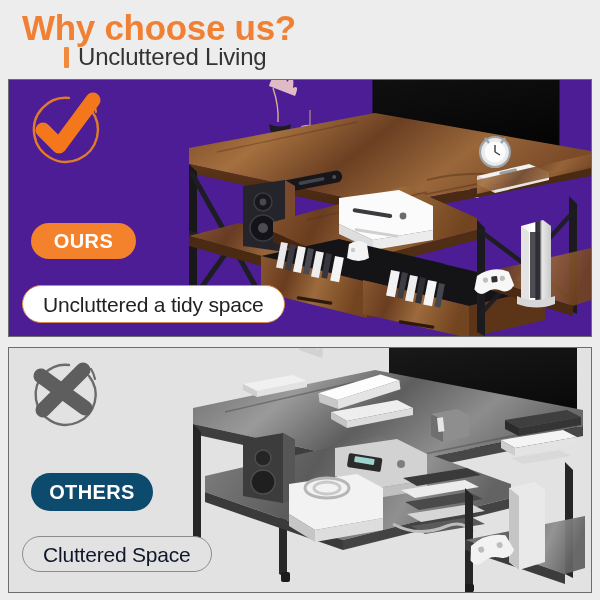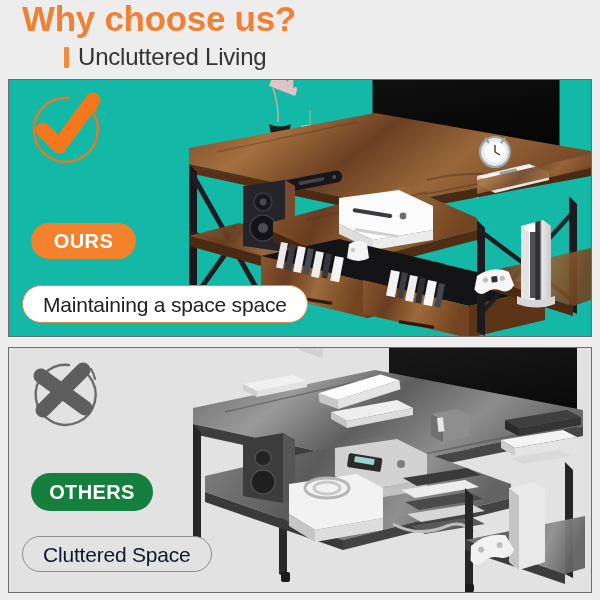--- a/index.html
+++ b/index.html
@@ -7,45 +7,45 @@
   body {
     font-family:"Liberation Sans", sans-serif;
     background:#ededed;
     position:relative;
     overflow:hidden;
   }
 
   
   .header { position:absolute; left:0; top:0; width:600px; height:78px; }
   .title {
-    position:absolute; left:22px; top:1px;
+    position:absolute; left:22px; top:10px;
     font-size:35px; font-weight:bold; color:#f08033;
     letter-spacing:-0.3px; line-height:1;
   }
   .subrow { position:absolute; left:20px; top:45px; display:flex; align-items:center;margin-left:44px; }
   .accent-bar { width:5px; height:21px; background:#f18a3f; border-radius:1px; margin-right:9px; }
   .subtitle { font-size:24px; color:#333333; line-height:1; letter-spacing:-0.2px; }
 
   
   .panel { position:absolute; left:8px; width:584px; border:1px solid #6d6d6d; overflow:hidden; }
-  .panel-ours   { top:79px;  height:258px; background:#14b8a6; }
+  .panel-ours   { top:79px;  height:258px; background:#4c1d95; }
   .panel-others { top:347px; height:246px; background:#e2e2e2; }
 
   
   .markwrap { position:absolute; left:14px; top:8px; width:84px; height:84px; }
   .markwrap svg { position:absolute; left:0; top:0; }
 
   
   .badge {
     position:absolute; color:#ffffff; font-size:20px; font-weight:bold;
     display:flex; align-items:center; justify-content:center;
     border-radius:999px; letter-spacing:0.4px;
   }
   .badge-ours   { left:22px; top:143px; width:105px; height:36px; background:#f4812c; }
-  .badge-others { left:22px; top:125px; width:122px; height:38px; background:#15803d; }
+  .badge-others { left:22px; top:125px; width:122px; height:38px; background:#0c4a6e; }
 
   
   .caption {
     position:absolute; border-radius:999px; background:transparent;
     display:flex; align-items:center; padding:0 20px;
     font-size:21px; line-height:1; letter-spacing:-0.2px; white-space:nowrap;
   }
   .caption-ours {
     left:13px; top:205px; height:38px;
     border:1.6px solid #d98b4a; background:#ffffff; color:#222222;
@@ -246,21 +246,21 @@
   <div class="markwrap">
     <svg width="84" height="84" viewBox="0 0 84 84" xmlns="http://www.w3.org/2000/svg">
       <path d="M68 22 a32 32 0 1 1 -22 -12" fill="none" stroke="#e07b2a" stroke-width="2.4" stroke-linecap="round"></path>
       <path d="M70 14 a30 30 0 0 1 3 10" fill="none" stroke="#e07b2a" stroke-width="2.2" stroke-linecap="round"></path>
       <path d="M20 42 L36 58 L70 12" fill="none" stroke="#f4781b" stroke-width="15" stroke-linecap="round" stroke-linejoin="round"></path>
     </svg>
   </div>
 
   <div class="badge badge-ours">OURS</div>
 
-  <div class="caption caption-ours">Maintaining a space space</div>
+  <div class="caption caption-ours">Uncluttered a tidy space</div>
 </div>
 
 <div class="panel panel-others">
 
   <div class="photo photo-others">
     <svg width="412" height="244" viewBox="0 0 412 244" xmlns="http://www.w3.org/2000/svg">
       <defs>
         <linearGradient id="gwoodA" x1="0" y1="0" x2="1" y2="0.3">
           <stop offset="0" stop-color="#6c6c6c"></stop>
           <stop offset="0.3" stop-color="#9a9a9a"></stop>

